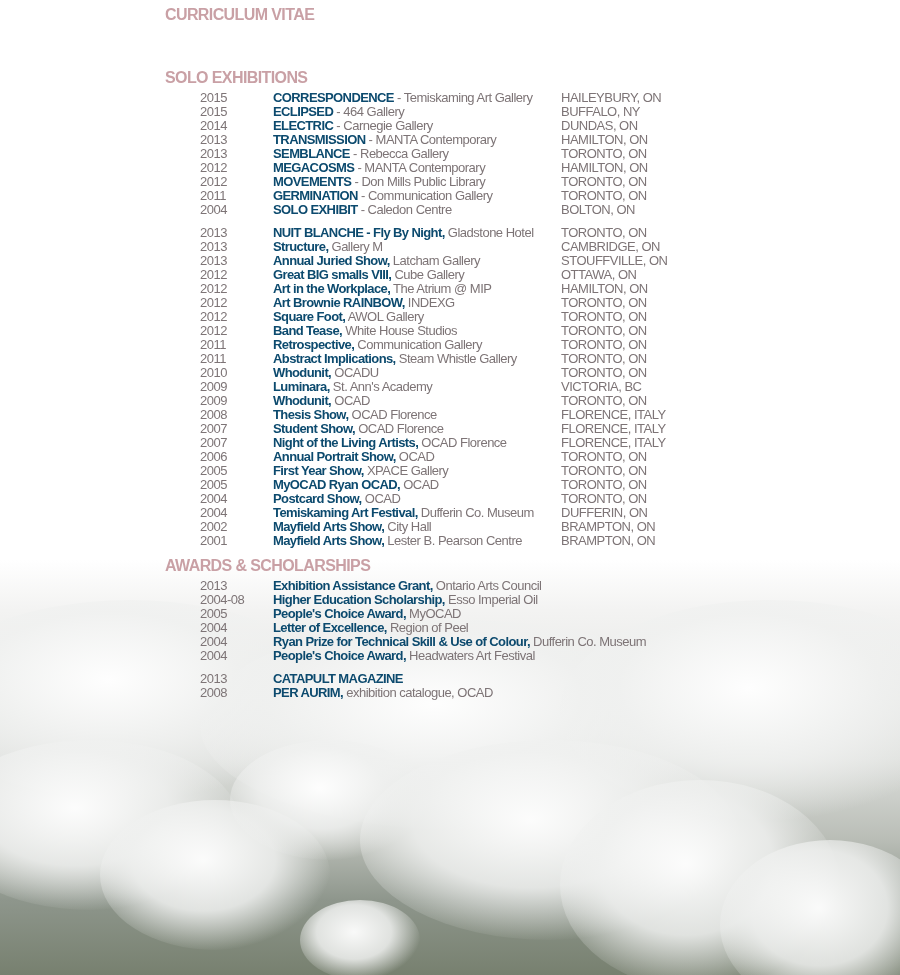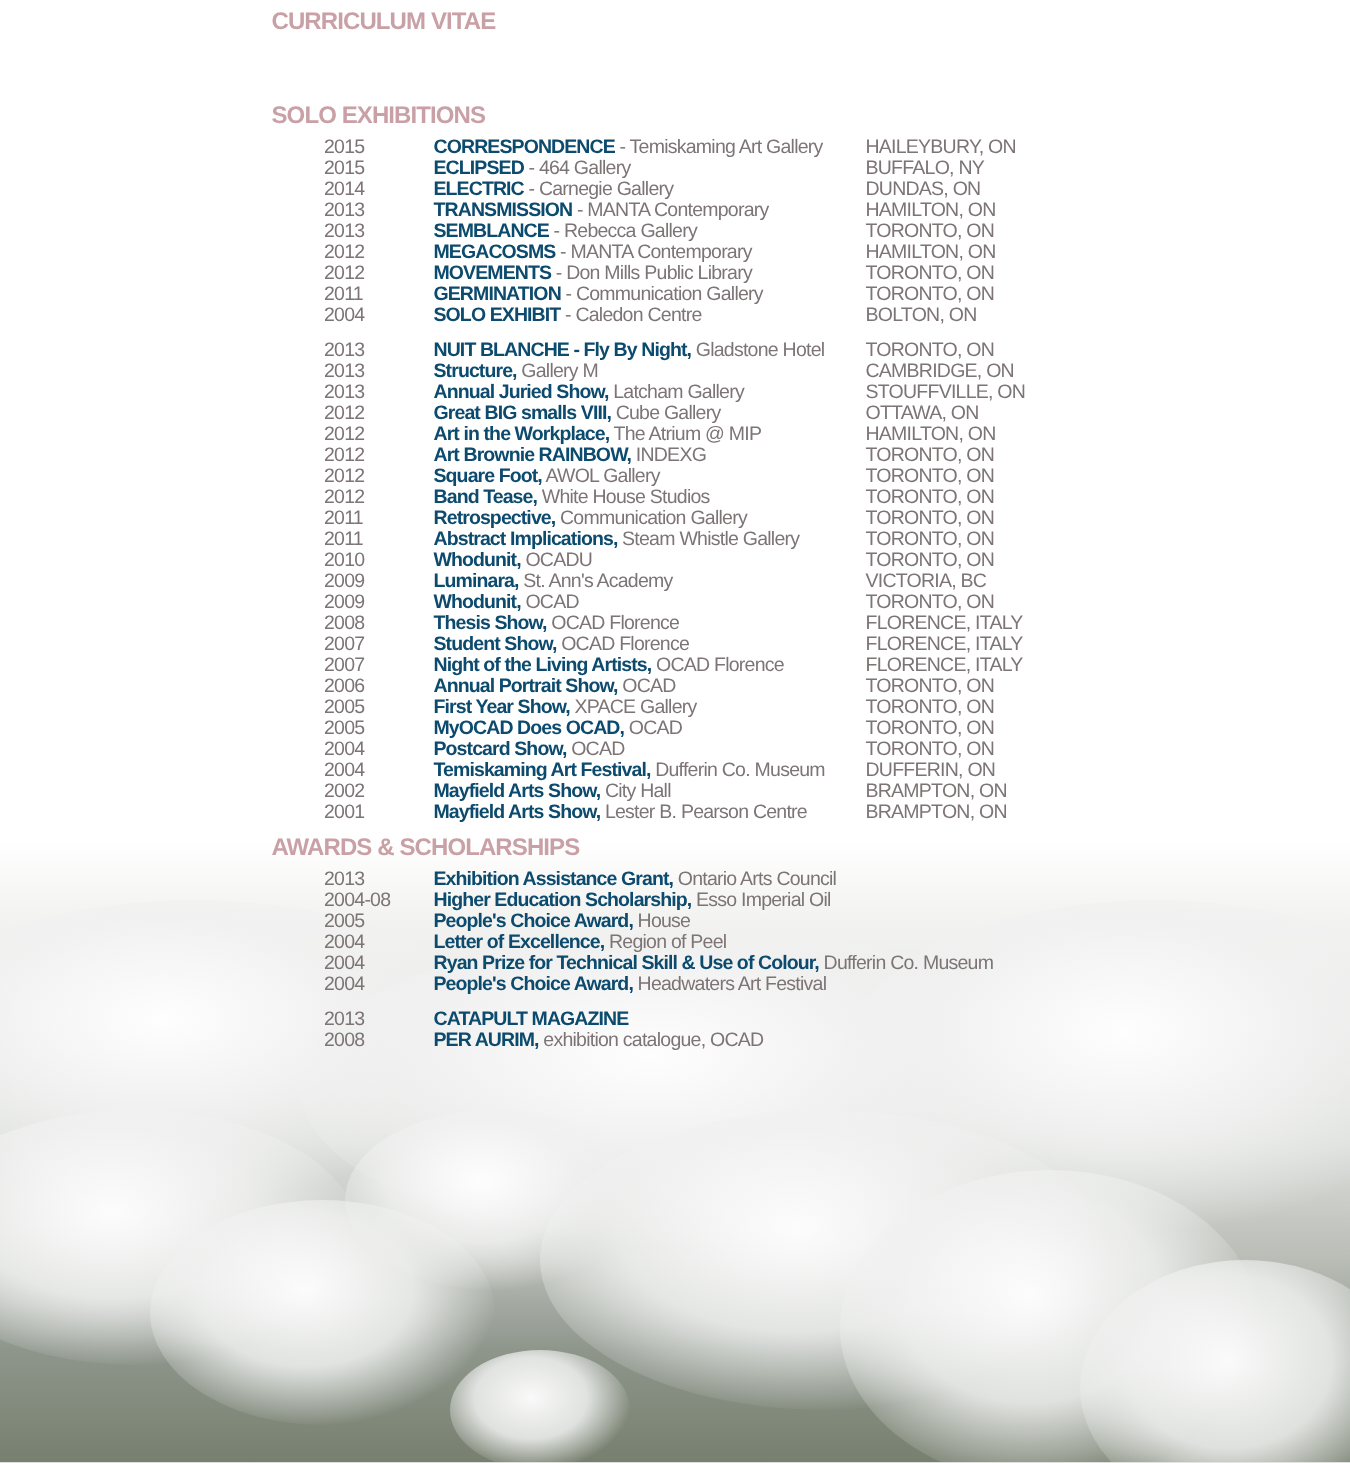--- a/index.html
+++ b/index.html
@@ -15,21 +15,21 @@
     position: absolute; left: 0; top: 0; width: 900px; height: 975px;
     background: linear-gradient(to bottom,
       #ffffff 0px, #ffffff 560px, #f3f3f2 610px, #e9eae8 680px,
       #dcdedb 760px, #b9bdb6 840px, #8e968c 900px, #77806f 975px);
   }
   .cloud {
     position: absolute; border-radius: 50%;
     background: radial-gradient(ellipse at 45% 40%, rgba(255,255,255,0.95) 0%, rgba(240,241,240,0.85) 40%, rgba(220,222,220,0.0) 72%);
   }
   .cv {
-    position: absolute; left: 165px; top: 6px; z-index: 2; margin-left: 16px;
+    position: absolute; left: 165px; top: 6px; z-index: 2;
   }
   .cv-title, .section-heading {
     color: #c9a0a5; font-weight: bold; font-size: 16px; letter-spacing: -0.6px;
     line-height: 18px; margin: 0;
   }
   .cv-title { margin-bottom: 45px; }
   .section { margin-bottom: 9px; }
   .section-heading { margin-bottom: 4px; }
   .rows { margin-left: 35px; }
   .row {
@@ -198,21 +198,21 @@
             <span class="entry"><b>Annual Portrait Show,</b><span> </span><span>OCAD</span></span>
             <span class="loc">TORONTO, ON</span>
           </div>
           <div class="row">
             <span class="year">2005</span>
             <span class="entry"><b>First Year Show,</b><span> </span><span>XPACE Gallery</span></span>
             <span class="loc">TORONTO, ON</span>
           </div>
           <div class="row">
             <span class="year">2005</span>
-            <span class="entry"><b>MyOCAD Does OCAD,</b><span> </span><span>OCAD</span></span>
+            <span class="entry"><b>MyOCAD Ryan OCAD,</b><span> </span><span>OCAD</span></span>
             <span class="loc">TORONTO, ON</span>
           </div>
           <div class="row">
             <span class="year">2004</span>
             <span class="entry"><b>Postcard Show,</b><span> </span><span>OCAD</span></span>
             <span class="loc">TORONTO, ON</span>
           </div>
           <div class="row">
             <span class="year">2004</span>
             <span class="entry"><b>Temiskaming Art Festival,</b><span> </span><span>Dufferin Co. Museum</span></span>
@@ -236,21 +236,21 @@
           <div class="row">
             <span class="year">2013</span>
             <span class="entry"><b>Exhibition Assistance Grant,</b><span> </span><span>Ontario Arts Council</span></span>
           </div>
           <div class="row">
             <span class="year">2004-08</span>
             <span class="entry"><b>Higher Education Scholarship,</b><span> </span><span>Esso Imperial Oil</span></span>
           </div>
           <div class="row">
             <span class="year">2005</span>
-            <span class="entry"><b>People's Choice Award,</b><span> </span><span>House</span></span>
+            <span class="entry"><b>People's Choice Award,</b><span> </span><span>MyOCAD</span></span>
           </div>
           <div class="row">
             <span class="year">2004</span>
             <span class="entry"><b>Letter of Excellence,</b><span> </span><span>Region of Peel</span></span>
           </div>
           <div class="row">
             <span class="year">2004</span>
             <span class="entry"><b>Ryan Prize for Technical Skill &amp; Use of Colour,</b><span> </span><span>Dufferin Co. Museum</span></span>
           </div>
           <div class="row">

